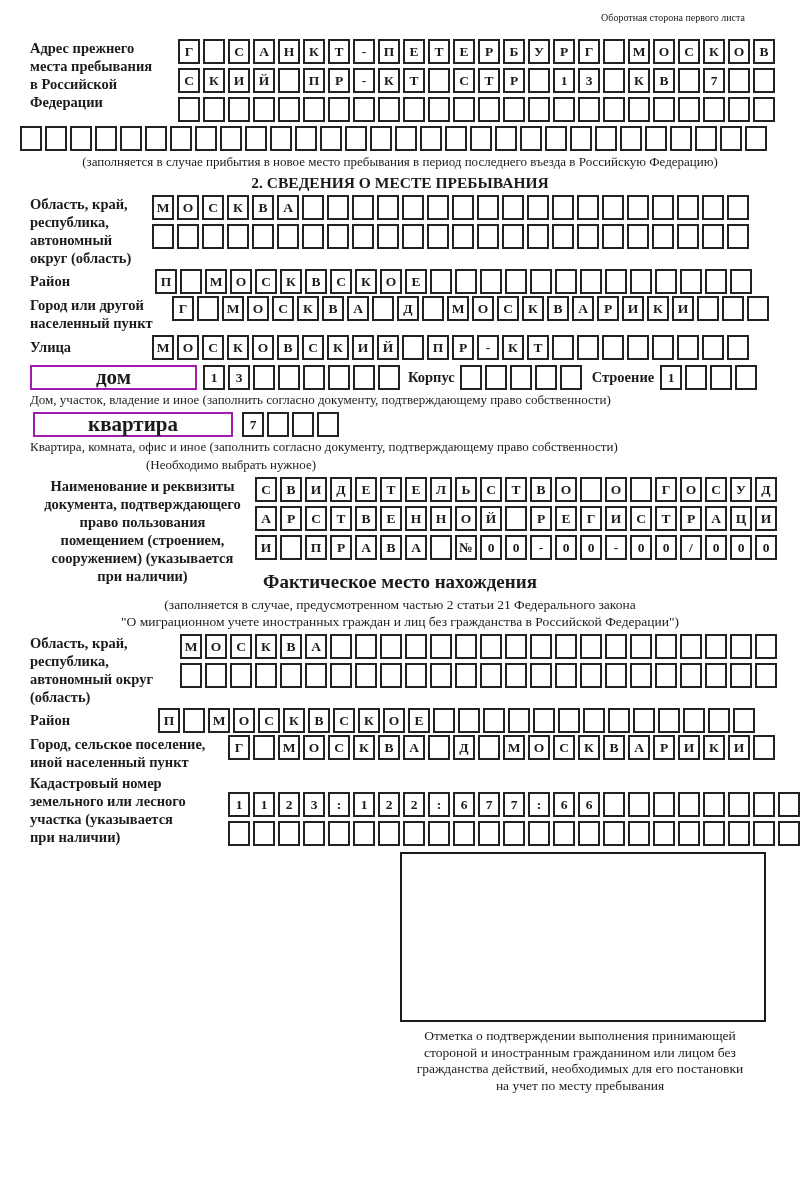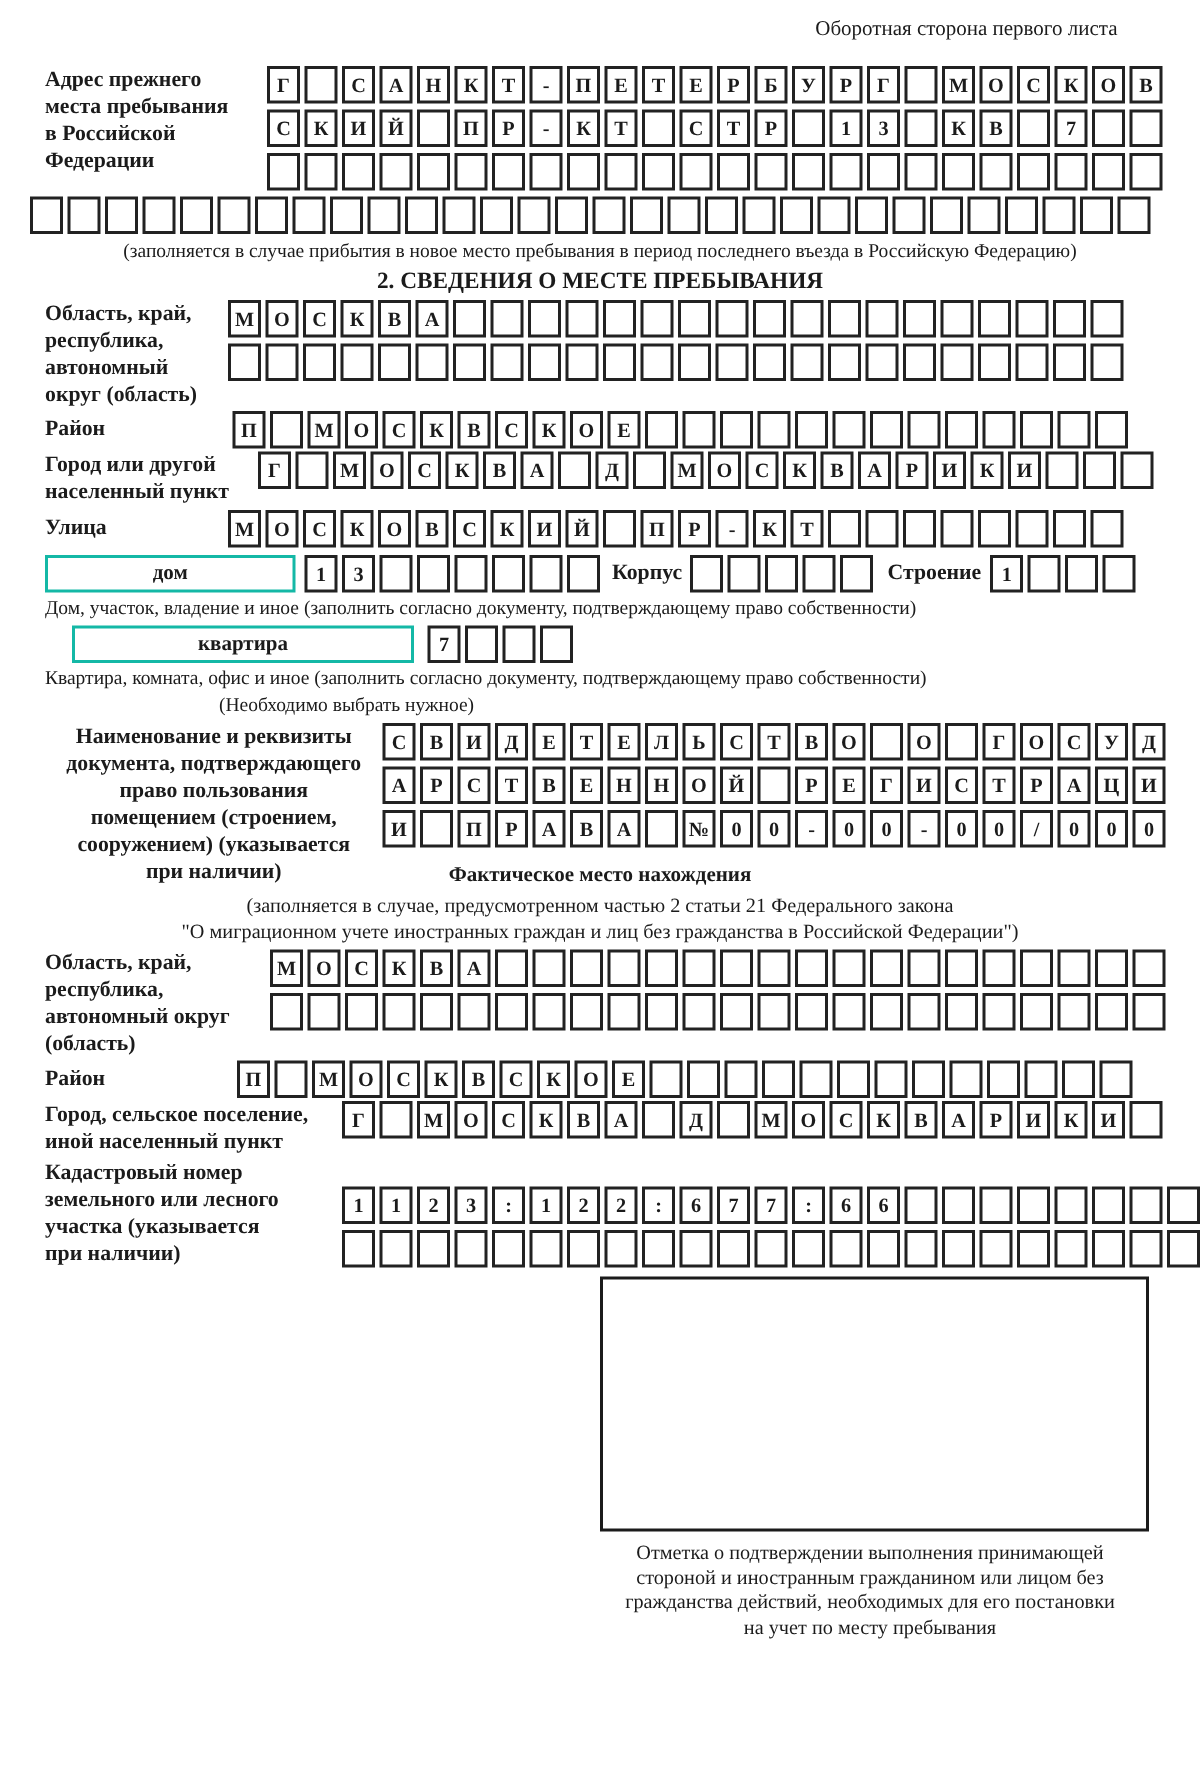--- a/index.html
+++ b/index.html
@@ -2,33 +2,33 @@
 <html><head>
 <meta charset="utf-8">
 <style>
   * { margin:0; padding:0; box-sizing:border-box; }
   html,body { background:#ffffff; }
   .page {
     width:800px; height:1180px; background:#fff; color:#1b1b1b;
     font-family:"Liberation Serif","DejaVu Serif",serif;
     padding:12px 30px 0 30px; overflow:hidden; position:relative;
   }
-  .hdr-right { text-align:right; font-size:14px; padding-right:25px; margin-bottom:16px; }
+  .hdr-right { text-align:right; font-size:10px; padding-right:25px; margin-bottom:16px; }
   .frow { display:flex; align-items:flex-start;font-weight:bold; }
   .lblcol { font-size:14.5px; line-height:18px; flex-shrink:0; }
   .gridcol { display:flex; flex-direction:column; gap:4px; }
   .boxrow { display:flex; gap:3px; }
   .cell {
     width:22px; height:25px; border:2px solid #222; flex-shrink:0;
     display:inline-flex; align-items:center; justify-content:center;
     font-size:13.5px; background:#fff;
   }
   .widebox {
-    height:25px; border:2px solid #14b8a6; display:inline-flex;
-    align-items:center; justify-content:center; font-size:14px; flex-shrink:0;
+    height:25px; border:2px solid #a21caf; display:inline-flex;
+    align-items:center; justify-content:center; font-size:21px; flex-shrink:0;
   }
   .caption { font-size:13px; line-height:16px; }
   .caption.center { text-align:center; }
   .sec-title { text-align:center; font-weight:bold; font-size:15.5px; margin:4px 0 3px 0; }
   .inline-lbl { font-size:14.5px; line-height:25px; white-space:nowrap; }
   .mt2{margin-top:2px;} .mt3{margin-top:3px;} .mt4{margin-top:4px;} .mt5{margin-top:5px;} .mt6{margin-top:6px;}
   .stamp-box { margin-left:370px; width:366px; height:170px; border:2.5px solid #1b1b1b; }
   .stamp-caption { margin-left:330px; width:440px; text-align:center; font-size:13.5px; line-height:16.5px; margin-top:6px; }
   .notes-center { text-align:center; font-size:13.5px; line-height:17px; }
   .fullrow { margin-left:-10px; }
@@ -344,21 +344,21 @@
     <div class="boxrow" style="margin-left:6px;">
         <span class="cell">1</span>
         <span class="cell"></span>
         <span class="cell"></span>
         <span class="cell"></span>
       </div>
   </div>
   <div class="caption mt2">Дом, участок, владение и иное (заполнить согласно документу, подтверждающему право собственности)</div>
 
   <div class="frow mt4">
-    <div class="widebox" style="width:228px; margin-left:18px;">квартира</div>
+    <div class="widebox" style="width:200px; margin-left:3px;">квартира</div>
     <div class="boxrow" style="margin-left:9px;">
         <span class="cell">7</span>
         <span class="cell"></span>
         <span class="cell"></span>
         <span class="cell"></span>
       </div>
   </div>
   <div class="caption mt2">Квартира, комната, офис и иное (заполнить согласно документу, подтверждающему право собственности)</div>
 
   <div class="caption mt2" style="margin-left:116px;">(Необходимо выбрать нужное)</div>
@@ -438,21 +438,21 @@
           <span class="cell">0</span>
           <span class="cell">0</span>
           <span class="cell">/</span>
           <span class="cell">0</span>
           <span class="cell">0</span>
           <span class="cell">0</span>
         </div>
     </div>
   </div>
 
-  <div class="sec-title" style="margin-top:-14px; font-size:14px;">Фактическое место нахождения</div>
+  <div class="sec-title" style="margin-top:-14px; font-size:19px;">Фактическое место нахождения</div>
   <div class="notes-center mt3">(заполняется в случае, предусмотренном частью 2 статьи 21 Федерального закона</div>
   <div class="notes-center">"О миграционном учете иностранных граждан и лиц без гражданства в Российской Федерации")</div>
 
   <div class="frow mt4">
     <div class="lblcol" style="width:150px;">
       <div>Область, край,</div>
       <div>республика,</div>
       <div>автономный округ</div>
       <div>(область)</div>
     </div>

